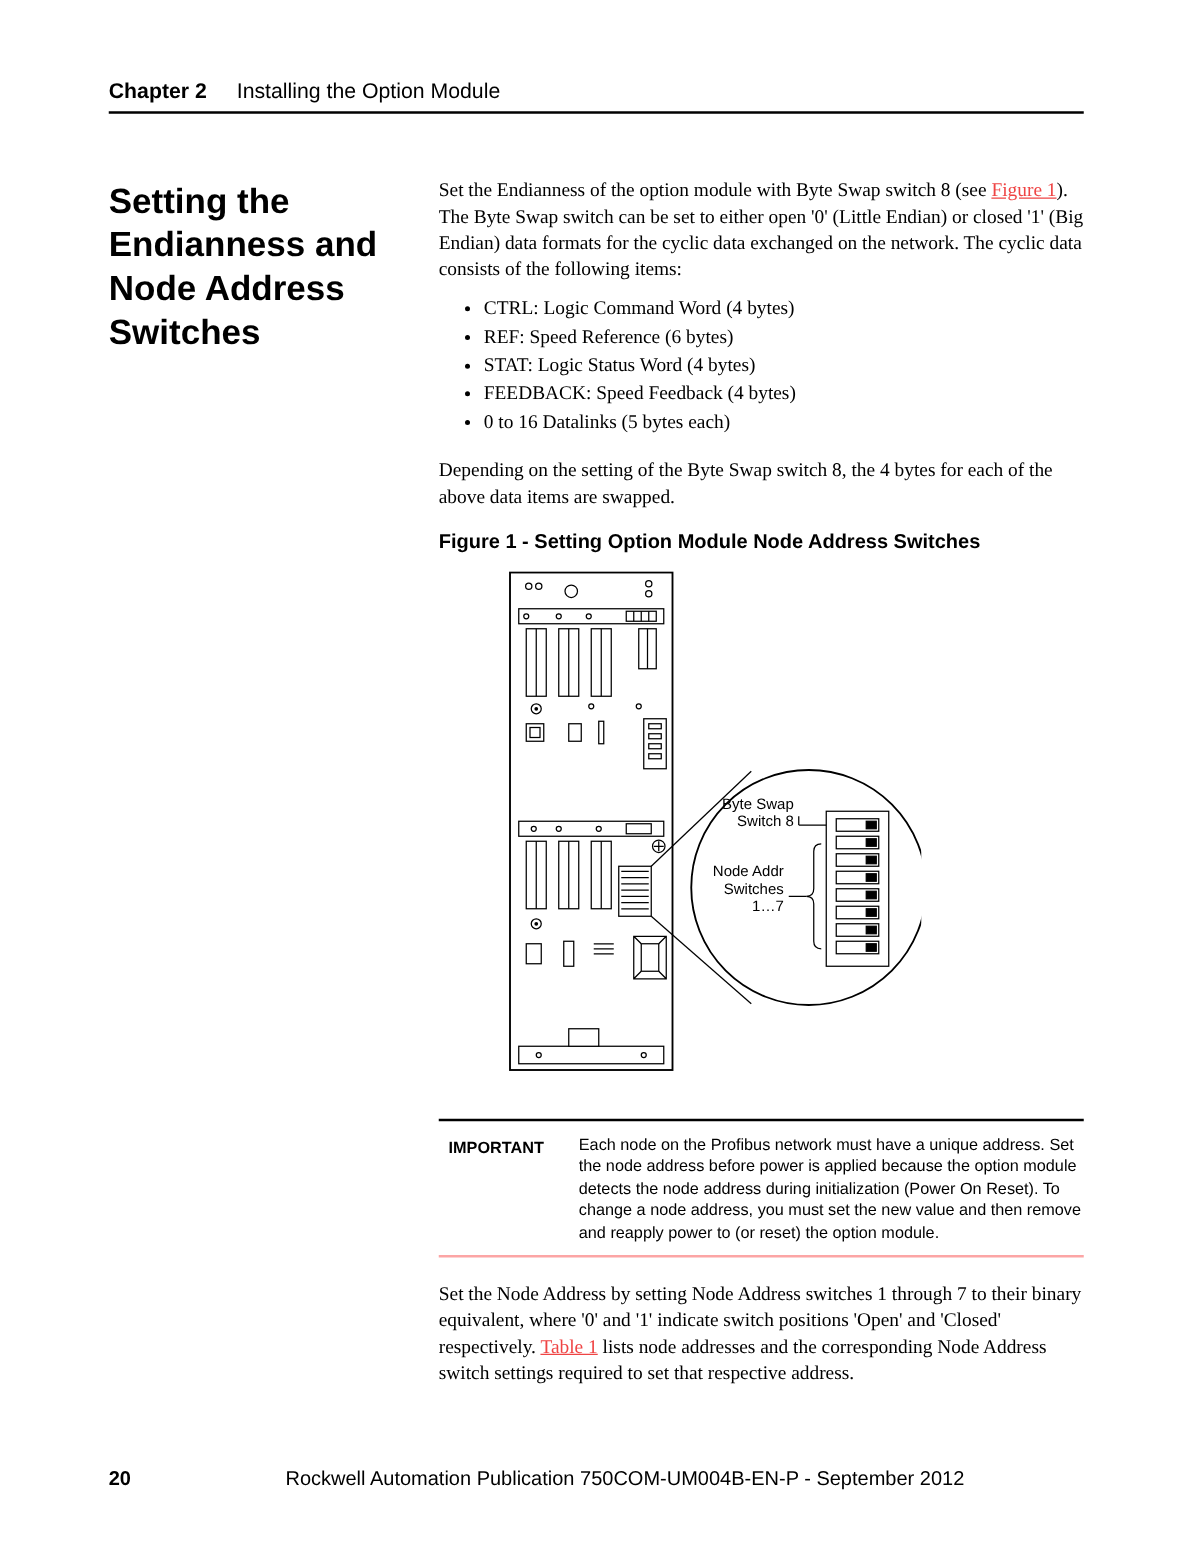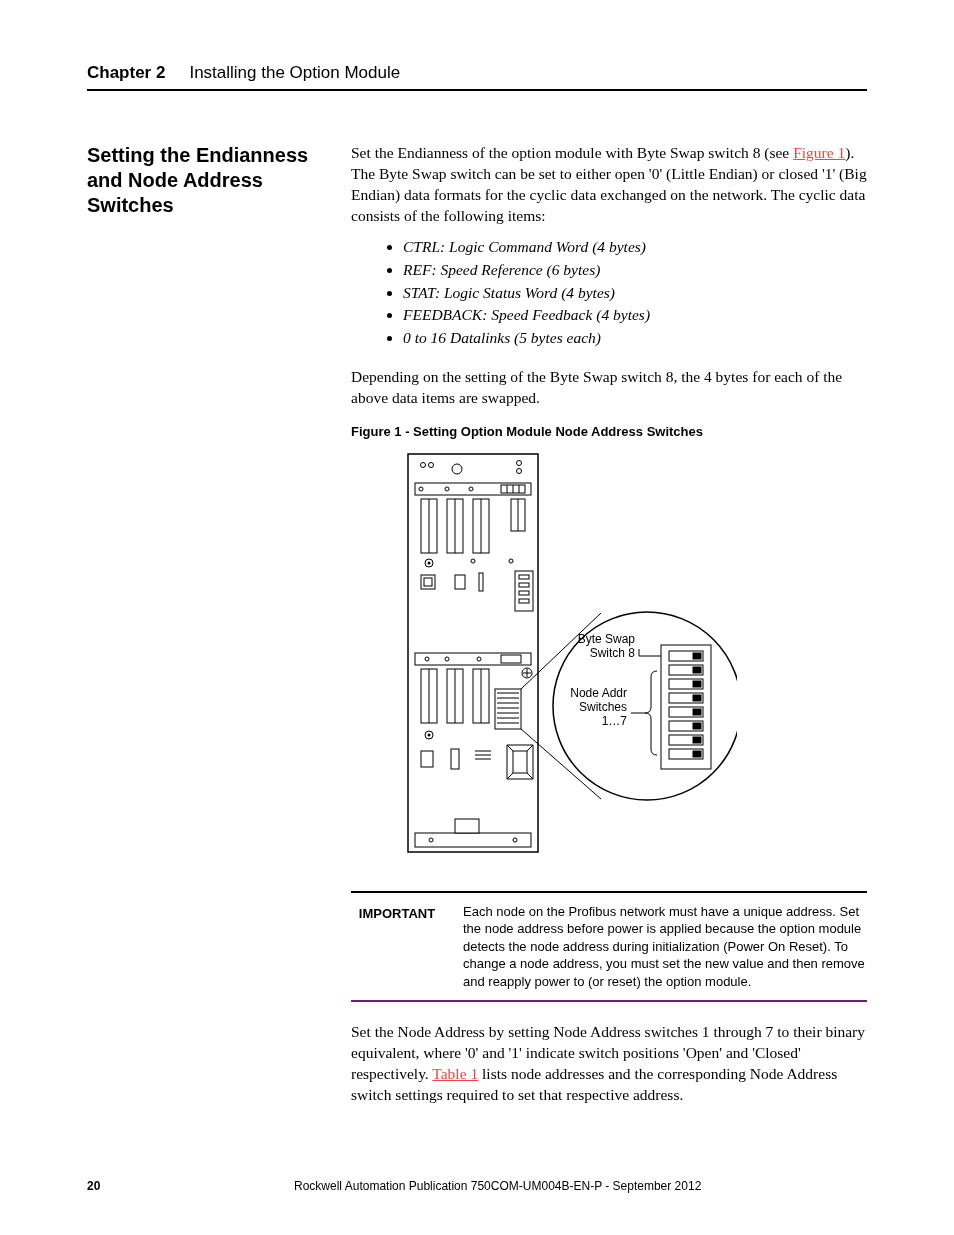--- a/index.html
+++ b/index.html
@@ -32,55 +32,55 @@
 
   .two-col {
     display: flex;
     align-items: flex-start;
     gap: 18px;
   }
   .side-head {
     flex: 0 0 246px;
     font-family: Arial, Helvetica, sans-serif;
     font-weight: bold;
-    font-size: 20px;
+    font-size: 28px;
     line-height: 1.25;
   }
   .main-col {
     flex: 1;
     font-size: 15.5px;
     line-height: 1.35;
   }
   .main-col p { margin: 0 0 10px 0; }
   .main-col ul {
     margin: 4px 0 18px 0;
     padding-left: 36px;
     list-style: disc;
   }
-  .main-col li { margin: 2px 16px; font-style: italic; }
+  .main-col li { margin: 2px 0; }
   a.xref { color: #ef4444; text-decoration: underline; }
 
   .fig-caption {
     font-family: Arial, Helvetica, sans-serif;
     font-weight: bold;
-    font-size: 13px;
+    font-size: 16px;
     margin: 14px 0 12px 0;
   }
 
   .figure-wrap {
     margin-left: 56px;
     margin-bottom: 38px;
   }
   .figure-svg {
     display: block;
   }
 
   .important-box {
     border-top: 2px solid #000;
-    border-bottom: 2px solid #701a75;
+    border-bottom: 2px solid #fca5a5;
     padding: 10px 0;
     margin: 0 0 20px 0;
     display: flex;
     gap: 20px;
     font-family: Arial, Helvetica, sans-serif;
     font-size: 13px;
     line-height: 1.35;
   }
   .important-label {
     flex: 0 0 92px;
@@ -91,21 +91,21 @@
   .important-text { flex: 1; }
 
   .footer {
     position: absolute;
     bottom: 42px;
     left: 87px;
     right: 87px;
     display: flex;
     align-items: baseline;
     font-family: Arial, Helvetica, sans-serif;
-    font-size: 12px;
+    font-size: 16px;
     justify-content: space-between;
   }
   .footer .pnum { font-weight: bold; }
   .footer .pub { flex: 1; text-align: center; padding-left: 28px; }
 </style>
 </head>
 <body>
 
 <div class="page">
 

